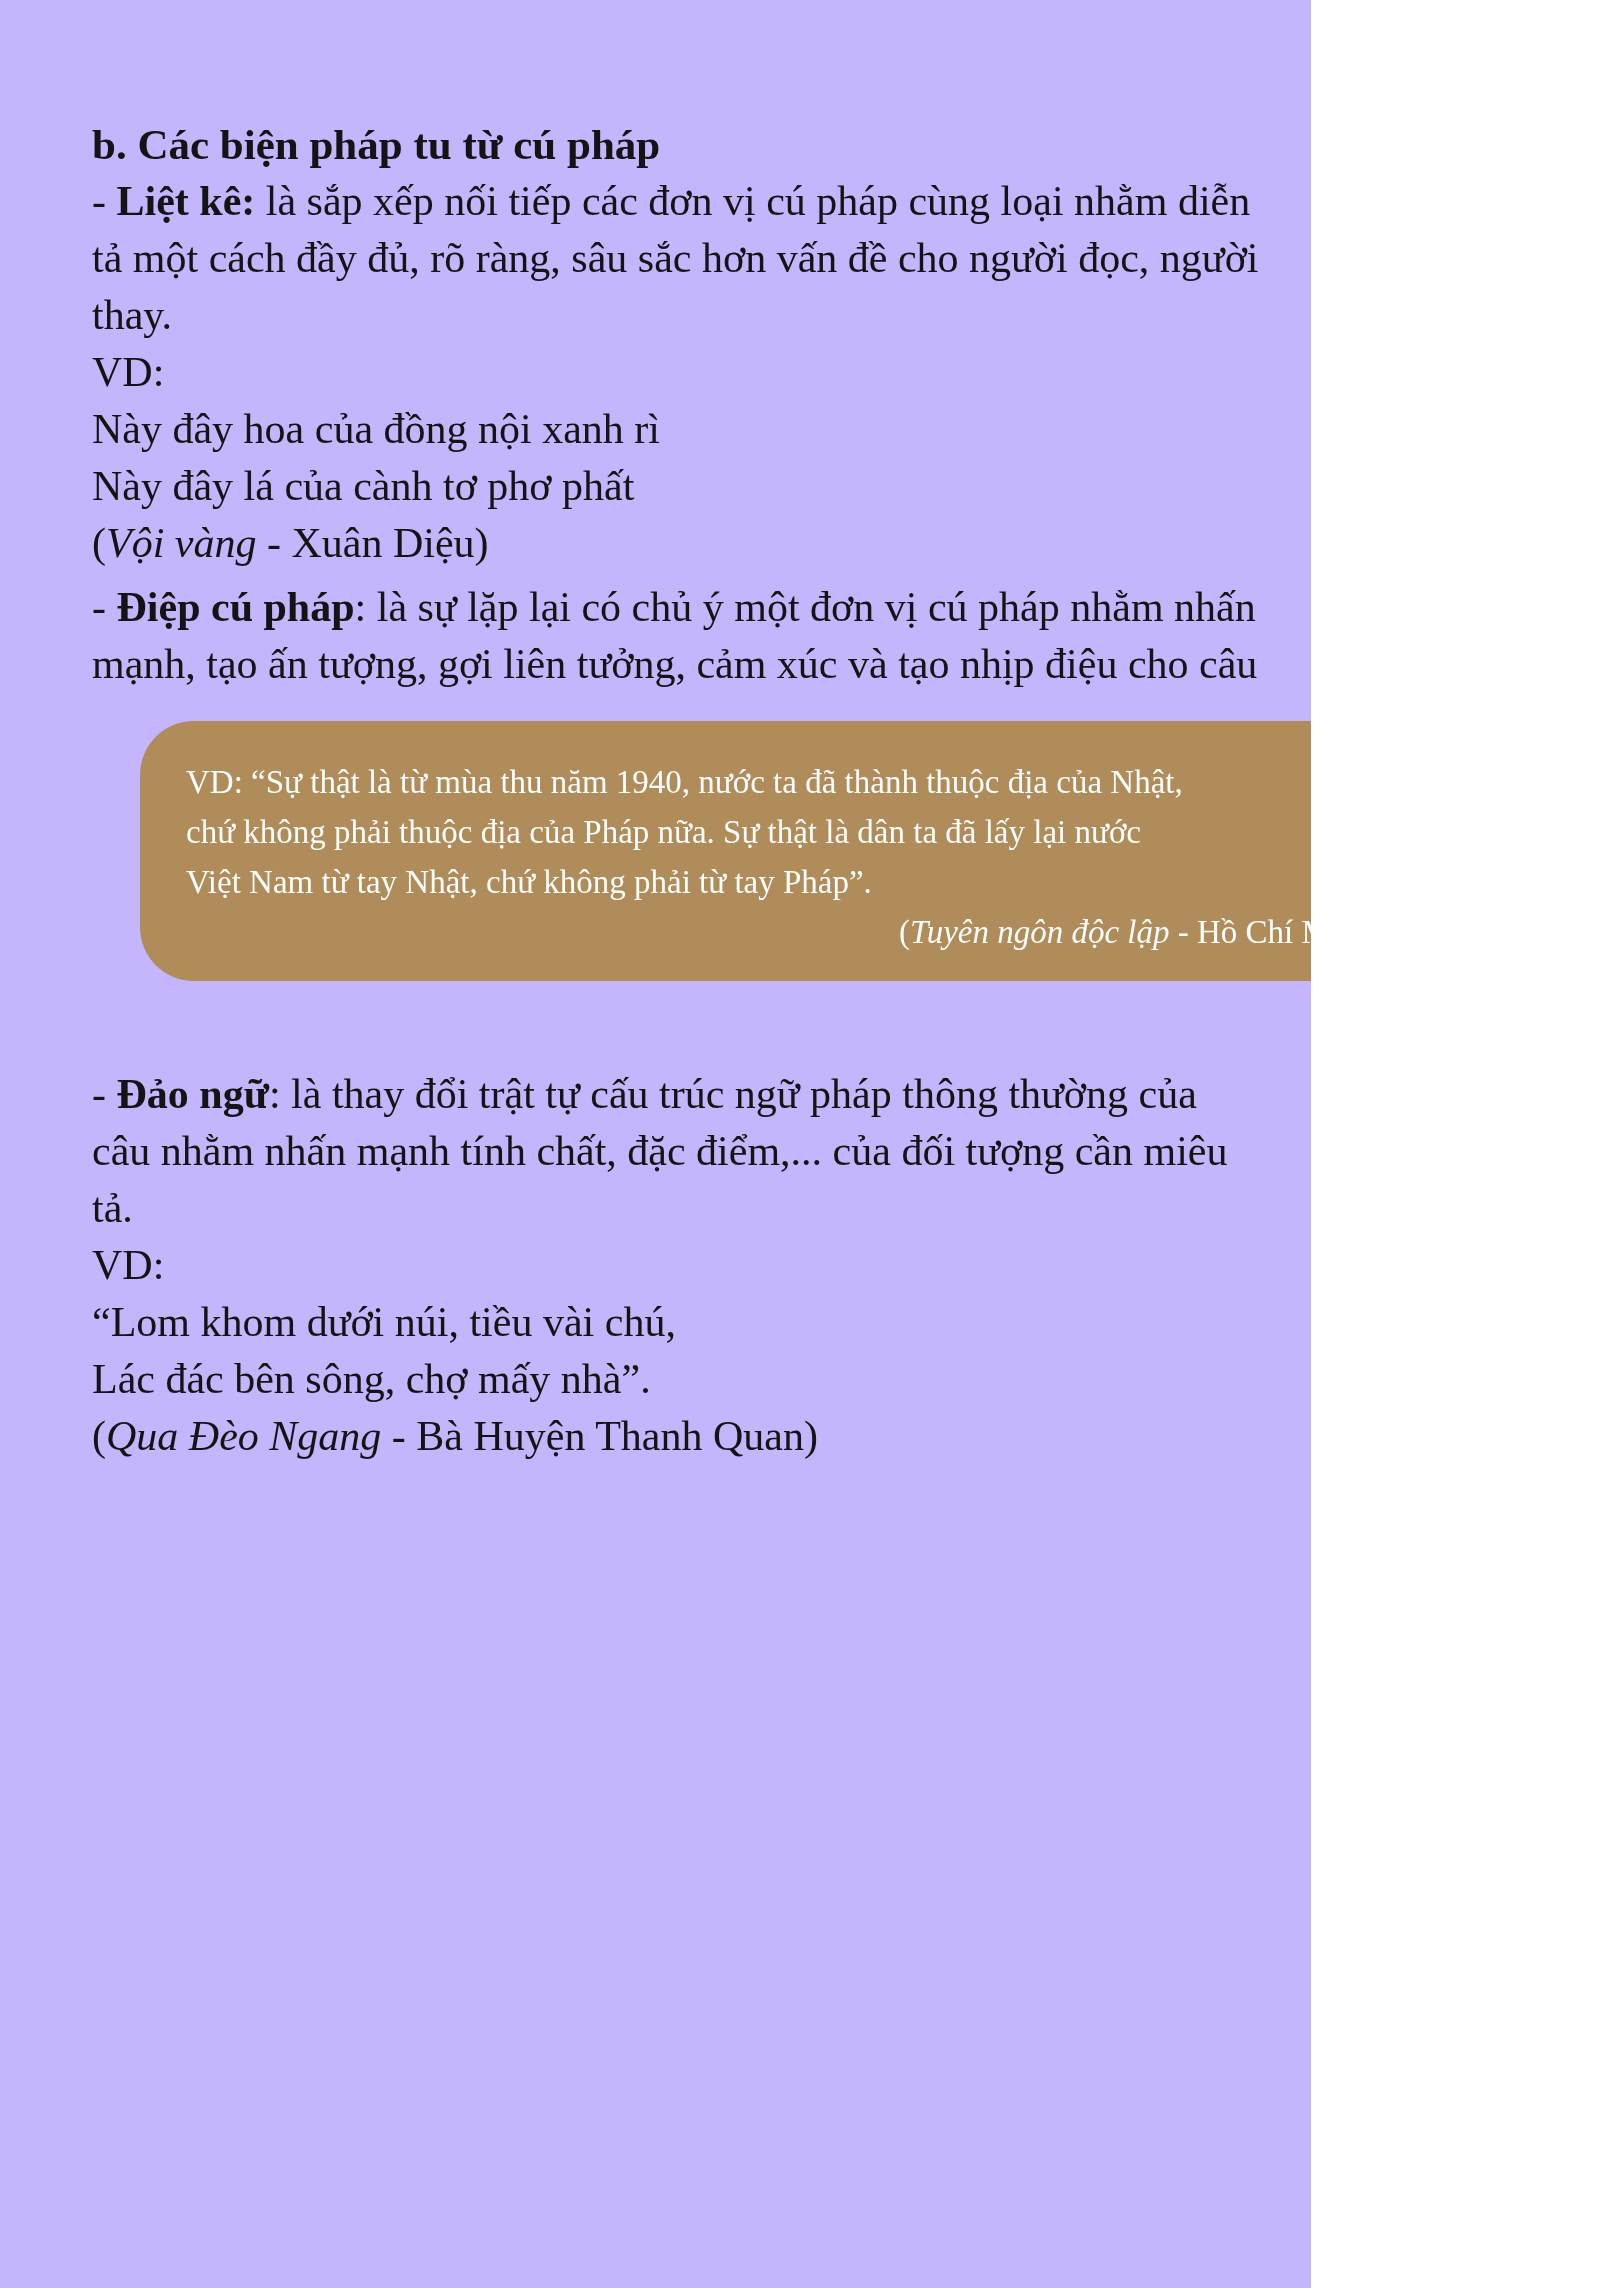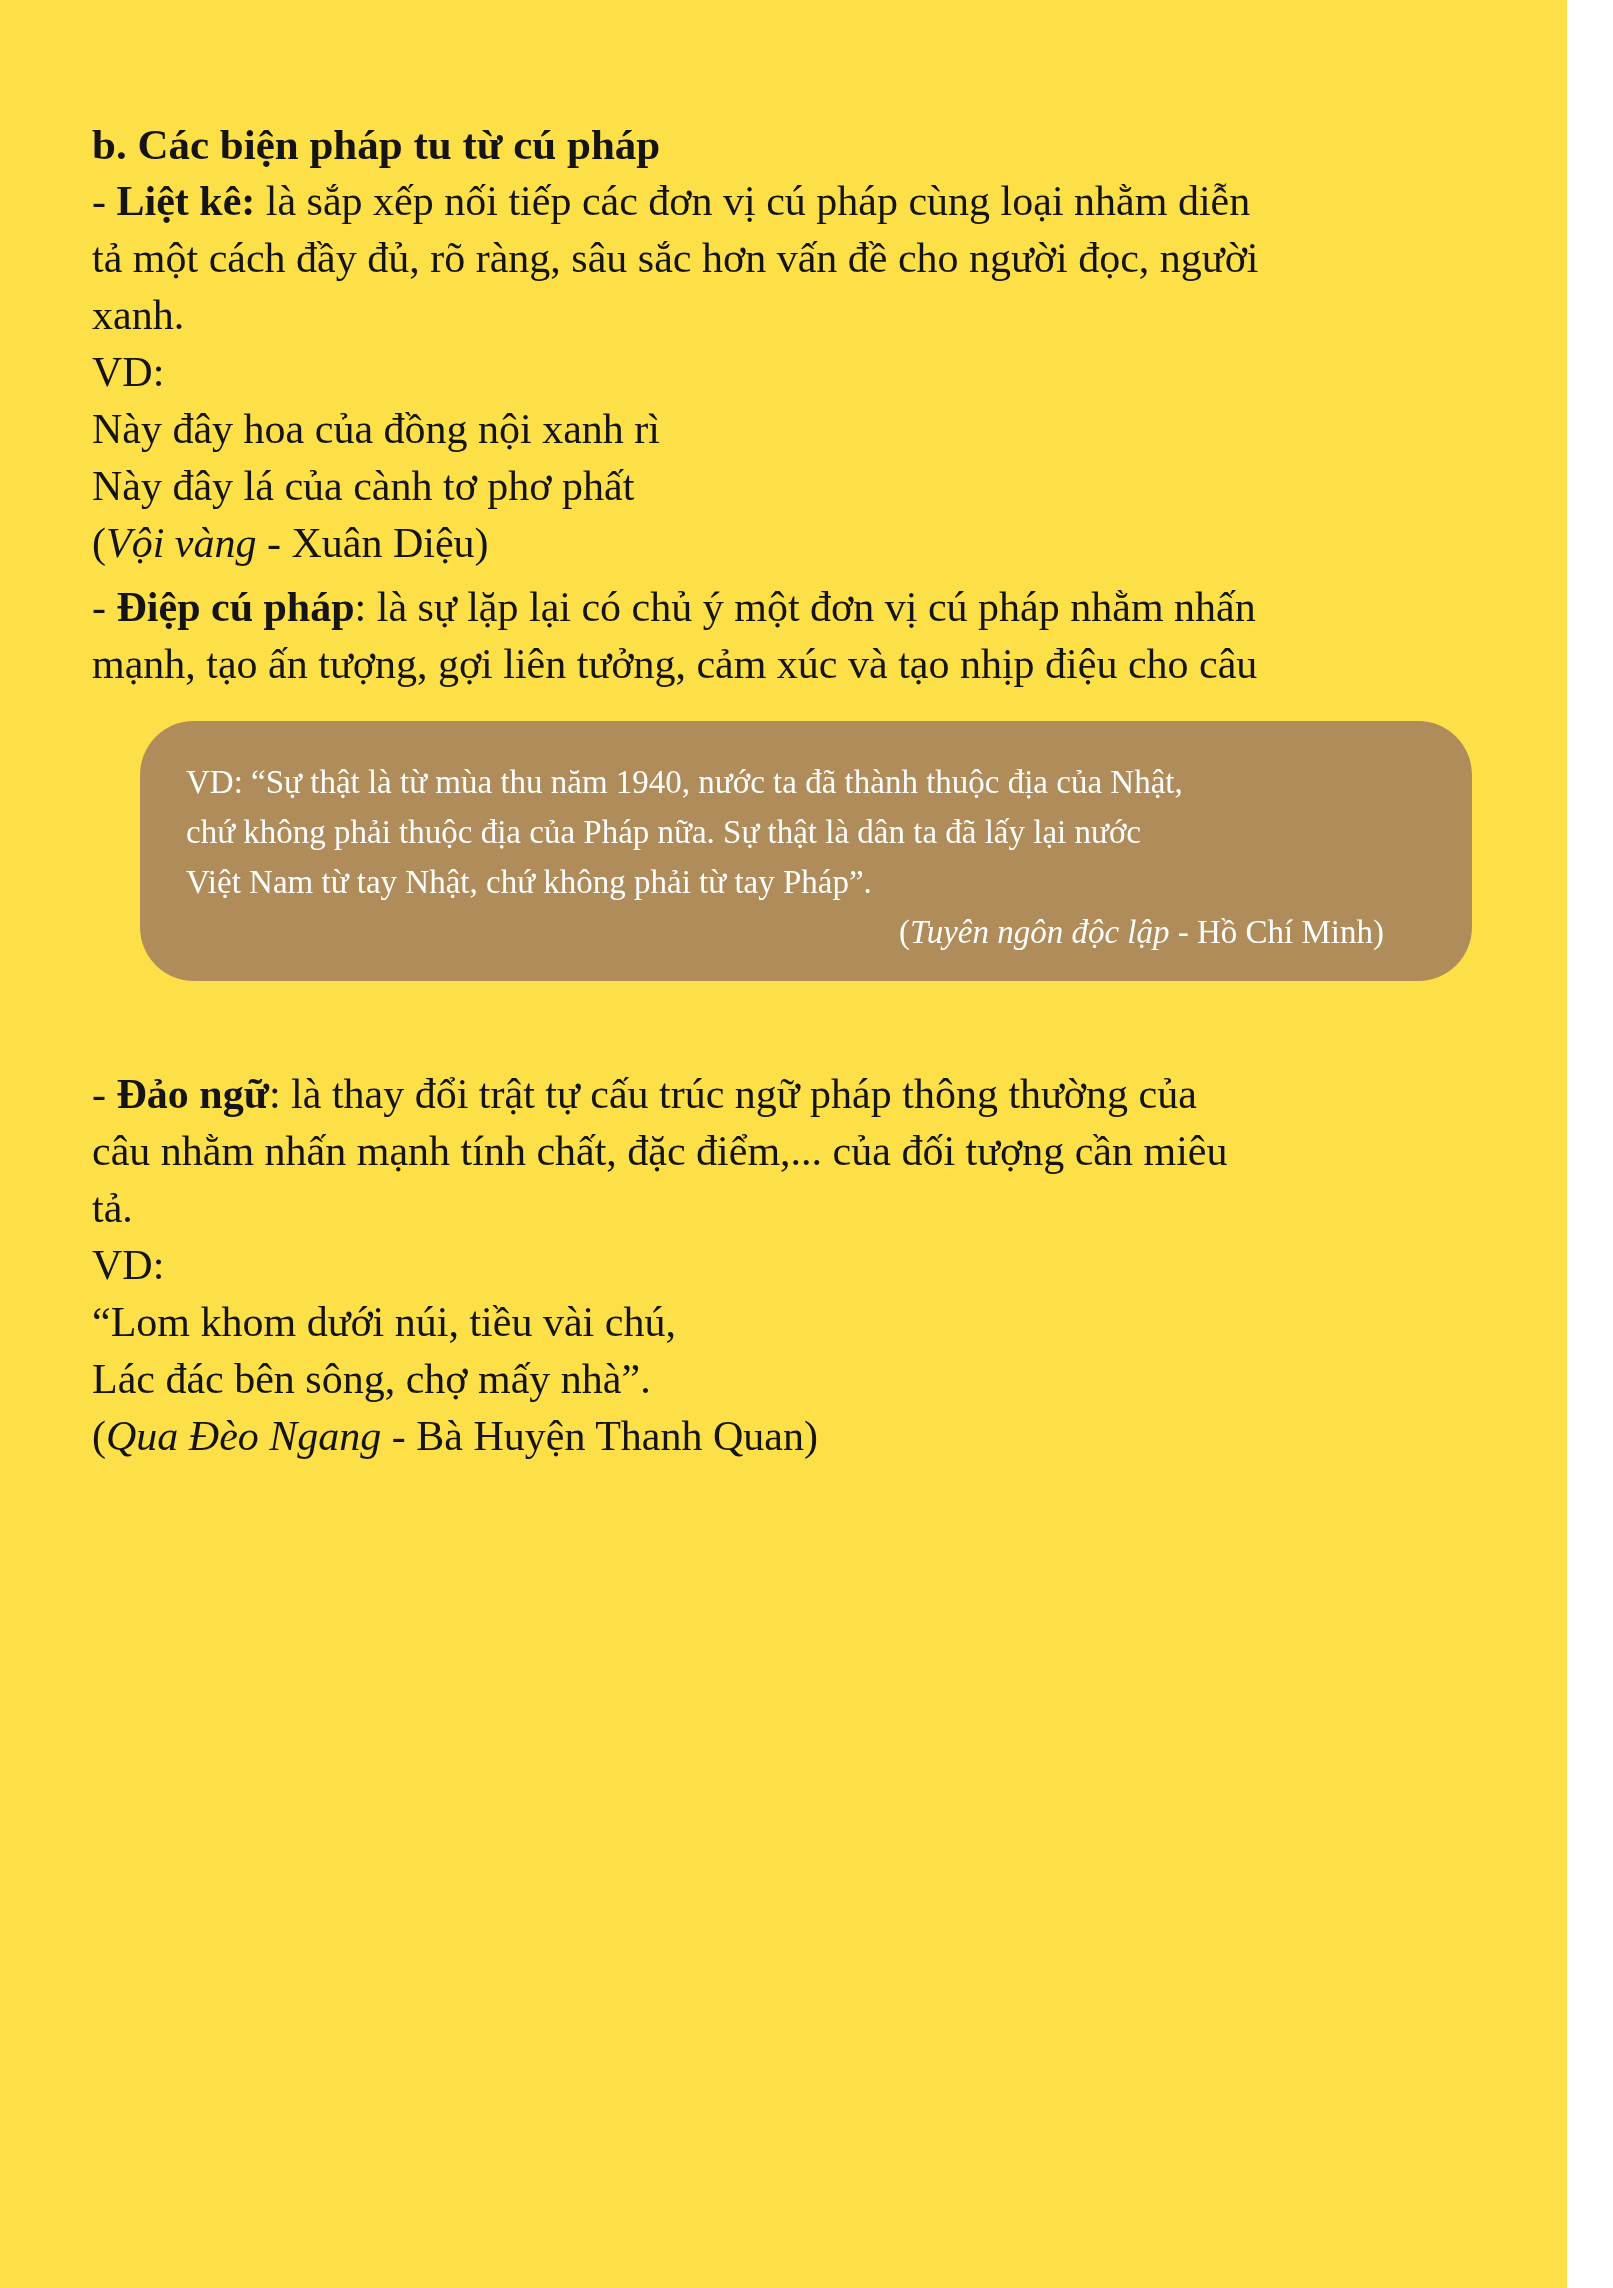--- a/index.html
+++ b/index.html
@@ -1,20 +1,20 @@
 <!DOCTYPE html>
 <html style="font-size:14.8px"><head>
 <meta charset="utf-8">
 <style>
   html, body { margin: 0; padding: 0; background: #ffffff; }
   .page {
     position: relative;
-    width: 1567px;
+    width: 1311px;
     height: 2289px;
-    background: #fde047;
+    background: #c4b5fd;
     overflow: hidden;
     font-family: "Liberation Serif", "DejaVu Serif", serif;
     color: #141414;
   }
   .content { padding: 116px 92px 0 92px; }
   .heading {
     font-size: 43px;
     line-height: 57px;
     font-weight: bold;
     margin: 0;
@@ -47,21 +47,21 @@
 <body>
 
 <div class="page">
   <div class="content">
 
     <h2 class="heading">b. Các biện pháp tu từ cú pháp</h2>
 
     <p class="para">
       <span class="tline"><span>- </span><strong class="term">Liệt kê:</strong><span> là sắp xếp nối tiếp các đơn vị cú pháp cùng loại nhằm diễn</span></span>
       <span class="tline">tả một cách đầy đủ, rõ ràng, sâu sắc hơn vấn đề cho người đọc, người</span>
-      <span class="tline">xanh.</span>
+      <span class="tline">thay.</span>
     </p>
 
     <p class="para">VD:</p>
 
     <div class="para">
       <span class="tline">Này đây hoa của đồng nội xanh rì</span>
       <span class="tline">Này đây lá của cành tơ phơ phất</span>
     </div>
 
     <p class="para"><span>(</span><em class="work-title">Vội vàng</em><span> - Xuân Diệu)</span></p>

